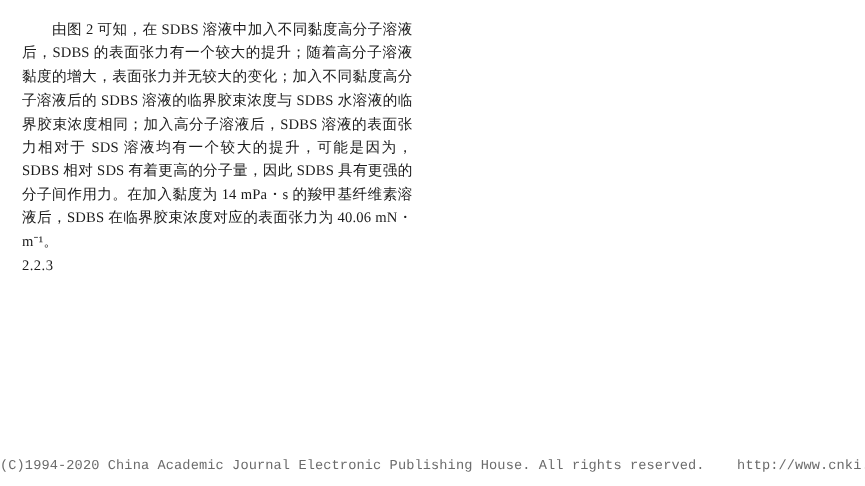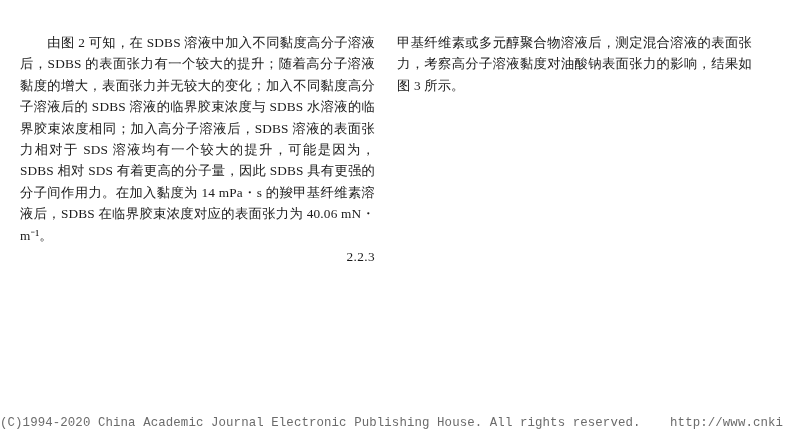--- a/index.html
+++ b/index.html
@@ -12,21 +12,21 @@
     width: 786px;
     height: 442px;
     background: #ffffff;
     overflow: hidden;
     font-family: "Liberation Serif", serif;
     color: #1a1a1a;
   }
   .columns {
     position: absolute;
     left: 0;
-    top: 16px;
+    top: 0;
     width: 786px;
     display: flex;
     flex-direction: row;
     align-items: flex-start;
   }
   .col {
     width: 355px;
     padding-top: 16px;
   }
   .col-left { margin-left: 20px; }
@@ -41,21 +41,20 @@
     letter-spacing: 0.15px;
   }
   p.indent { text-indent: 2.05em; }
 
   .sec {
     margin: 0;
     font-size: 13.3px;
     line-height: 21.4px;
     display: flex;
     gap: 0.1em;
-    justify-content: flex-end;
   }
   .sec-num { white-space: nowrap; letter-spacing: 0.4px; }
   .sec-title { letter-spacing: 0.15px; }
 
   .footer {
     position: absolute;
     left: 0;
     top: 416px;
     width: 786px;
     text-align: left;
@@ -77,21 +76,20 @@
     <div class="col col-left">
       <p class="body indent">由图 2 可知，在 SDBS 溶液中加入不同黏度高分子溶液后，SDBS 的表面张力有一个较大的提升；随着高分子溶液黏度的增大，表面张力并无较大的变化；加入不同黏度高分子溶液后的 SDBS 溶液的临界胶束浓度与 SDBS 水溶液的临界胶束浓度相同；加入高分子溶液后，SDBS 溶液的表面张力相对于 SDS 溶液均有一个较大的提升，可能是因为，SDBS 相对 SDS 有着更高的分子量，因此 SDBS 具有更强的分子间作用力。在加入黏度为 14 mPa・s 的羧甲基纤维素溶液后，SDBS 在临界胶束浓度对应的表面张力为 40.06 mN・m⁻¹。</p>
 
       <div class="sec">
         <span class="sec-num">2.2.3</span>
       </div>
 
     </div>
 
     <div class="col col-right">
-      <p class="body">甲基纤维素或多元醇聚合物溶液后，测定混合溶液的表面张力，考察高分子溶液黏度对油酸钠表面张力的影响，结果如图 3 所示。</p>
     </div>
 
   </div>
 
   <div class="footer">
     <span>(C)1994-2020 China Academic Journal Electronic Publishing House. All rights reserved.</span>
     <span class="url">http://www.cnki.net</span>
   </div>
 
 </div>

